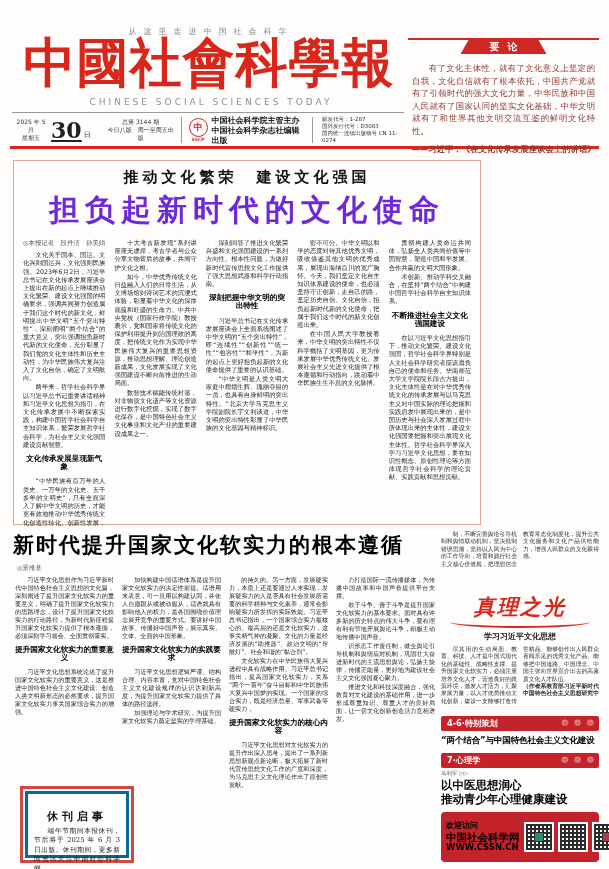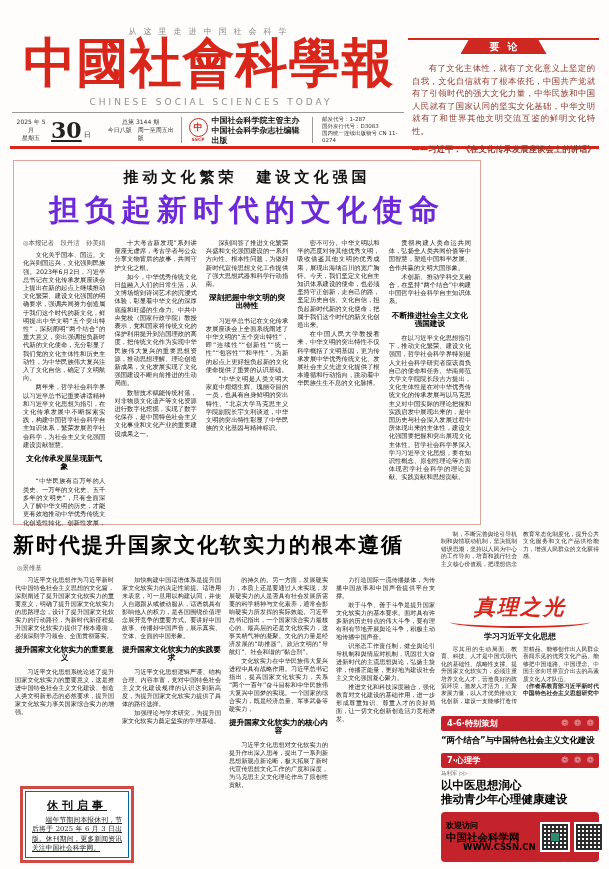--- a/index.html
+++ b/index.html
@@ -51,21 +51,21 @@
   .cols h4.sub{margin:6px 0;text-align:center;font-size:7.6px;font-weight:bold;color:#000;}
   
   .article2{position:absolute;top:531px;left:13px;width:424px;height:335px;}
   .a2-headline{text-align:left;font-weight:900;font-size:21px;letter-spacing:2px;color:#000;}
   .a2-byline{margin:5px 0 3px 4px;font-size:6.4px;color:#555;}
   .article2 .cols{margin-top:0;padding:0 2px;height:284px;gap:8px;}
   .article2 .cols .col{font-size:6.1px;line-height:8px;}
   
   .notice{position:absolute;top:786px;left:20px;width:114px;height:77px;background:#fff;
           border:3px solid #cf4a42;box-sizing:border-box;z-index:6;}
-  .notice-inner{position:absolute;inset:2px;border:1px solid #0369a1;padding:6px 6px;box-sizing:border-box;text-decoration:underline;}
+  .notice-inner{position:absolute;inset:2px;border:3px solid #0369a1;padding:15px 6px;box-sizing:border-box;}
   .notice-title{text-align:center;font-weight:bold;font-size:11px;letter-spacing:4px;color:#111;margin-bottom:3px;}
   .notice-body{font-family:"DejaVu Serif",serif;font-size:6.8px;line-height:9.4px;color:#222;
           text-align:justify;text-indent:2em;}
   
   .sidebar{position:absolute;top:531px;left:441px;width:158px;height:335px;}
   .sb-text{font-size:5.8px;line-height:7.4px;text-align:justify;color:#2a2a2a;
            column-count:2;column-gap:6px;overflow:hidden;}
   .sb-text p{margin:0;text-indent:2em;}
   .sb-text1{height:46px;}
   .sb-text2{height:64px;margin-top:4px;}
@@ -78,21 +78,21 @@
   .truth-sub{margin-top:3px;font-size:8px;font-weight:bold;color:#222;}
   .promo-banner{position:relative;margin-top:6px;height:15px;background:#c4232b;border-radius:2px;
            color:#fff;font-size:8.2px;font-weight:bold;display:flex;align-items:center;padding:0 6px;overflow:hidden;}
   .promo-banner .lace{position:absolute;right:4px;top:0;font-size:9px;color:rgba(255,255,255,.55);letter-spacing:1px;line-height:15px;}
   .promo1-title{margin:4px 0 0;font-weight:bold;font-size:8.6px;letter-spacing:-0.2px;color:#000;white-space:nowrap;}
   .promo2-author{margin:2px 0 1px;font-size:5.5px;color:#666;}
   .promo2-text{font-weight:bold;font-size:11.5px;line-height:14px;color:#000;}
   .cssn-box{margin-top:6px;height:50px;background:#c4232b;border-radius:4px;display:flex;
            align-items:center;padding:4px 5px;box-sizing:border-box;gap:4px;}
   .cssn-text{color:#000000;font-weight:bold;line-height:1.15;white-space:nowrap;}
-  .cssn-l1{font-size:8px;}.cssn-l2{font-size:10.5px;}.cssn-l3{font-size:8.5px;margin-left:17px;}
+  .cssn-l1{font-size:8px;}.cssn-l2{font-size:10.5px;}.cssn-l3{font-size:8.5px;}
   .qr{width:30px;height:30px;background:#fff;padding:2px;box-sizing:border-box;position:relative;flex:none;}
   .qr i{display:block;width:100%;height:100%;
         background:repeating-linear-gradient(0deg,#2c2c2c 0 2px,transparent 2px 4px),
                    repeating-linear-gradient(90deg,#2c2c2c 0 2px,#fff 2px 4px);}
   .qr .qr-dot{position:absolute;left:50%;top:50%;width:8px;height:8px;transform:translate(-50%,-50%);}
   .qr1 .qr-dot{background:#2e8b6f;} .qr3 .qr-dot{background:#b23a48;}
 </style>
 </head>
 <body>
 

